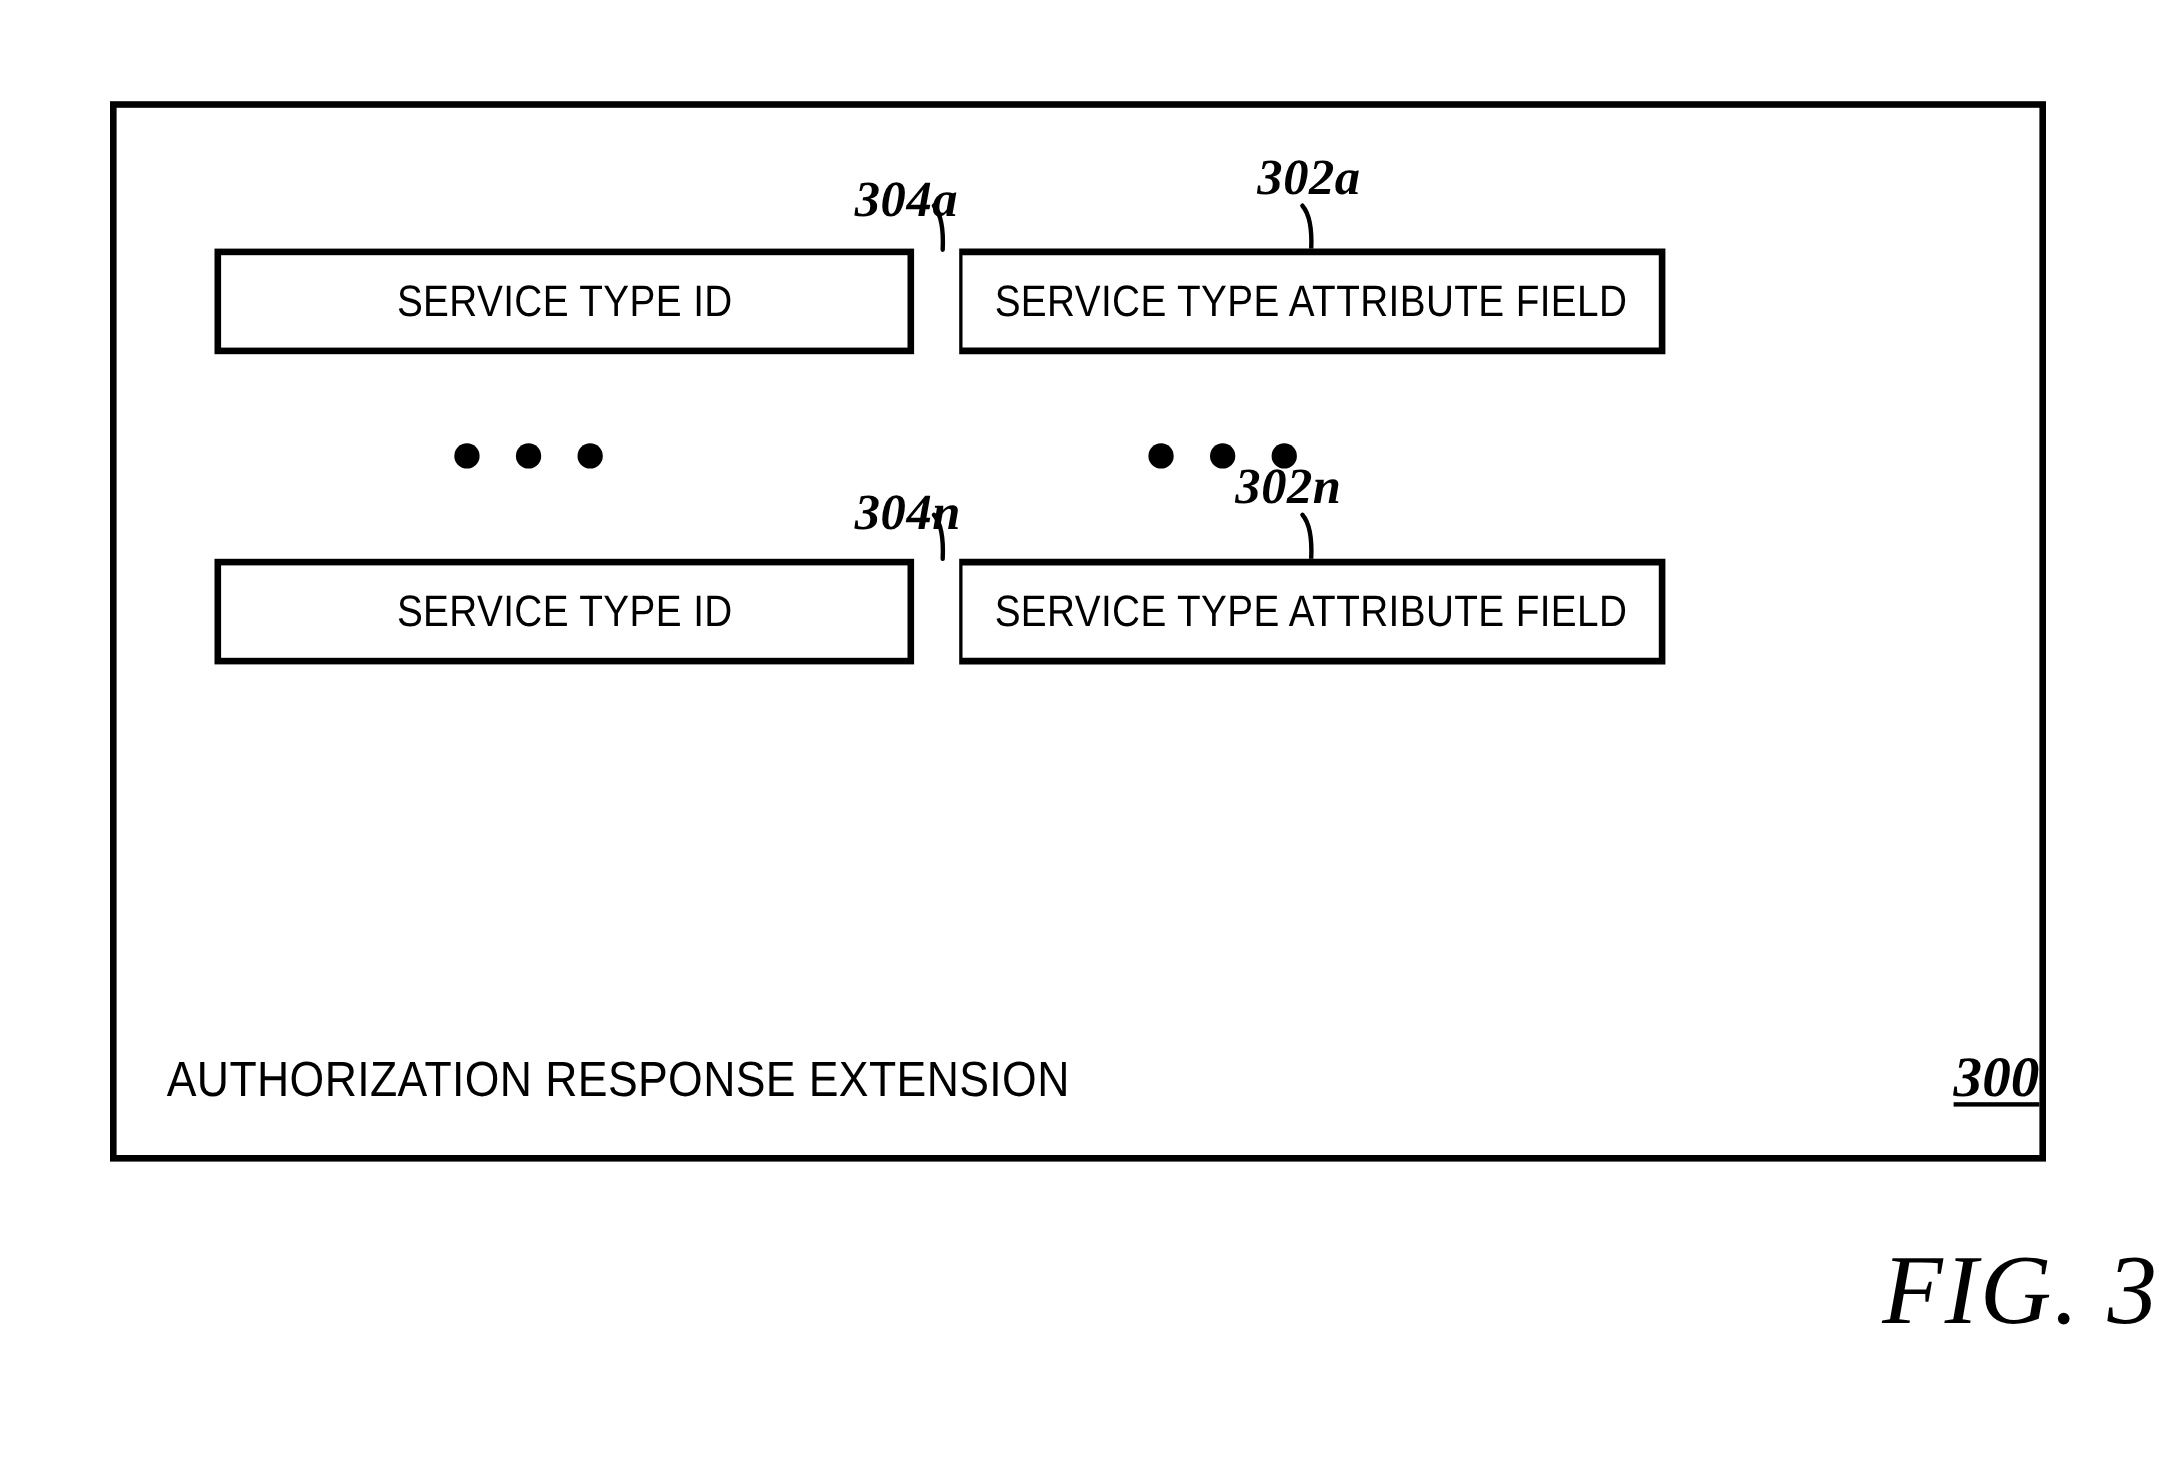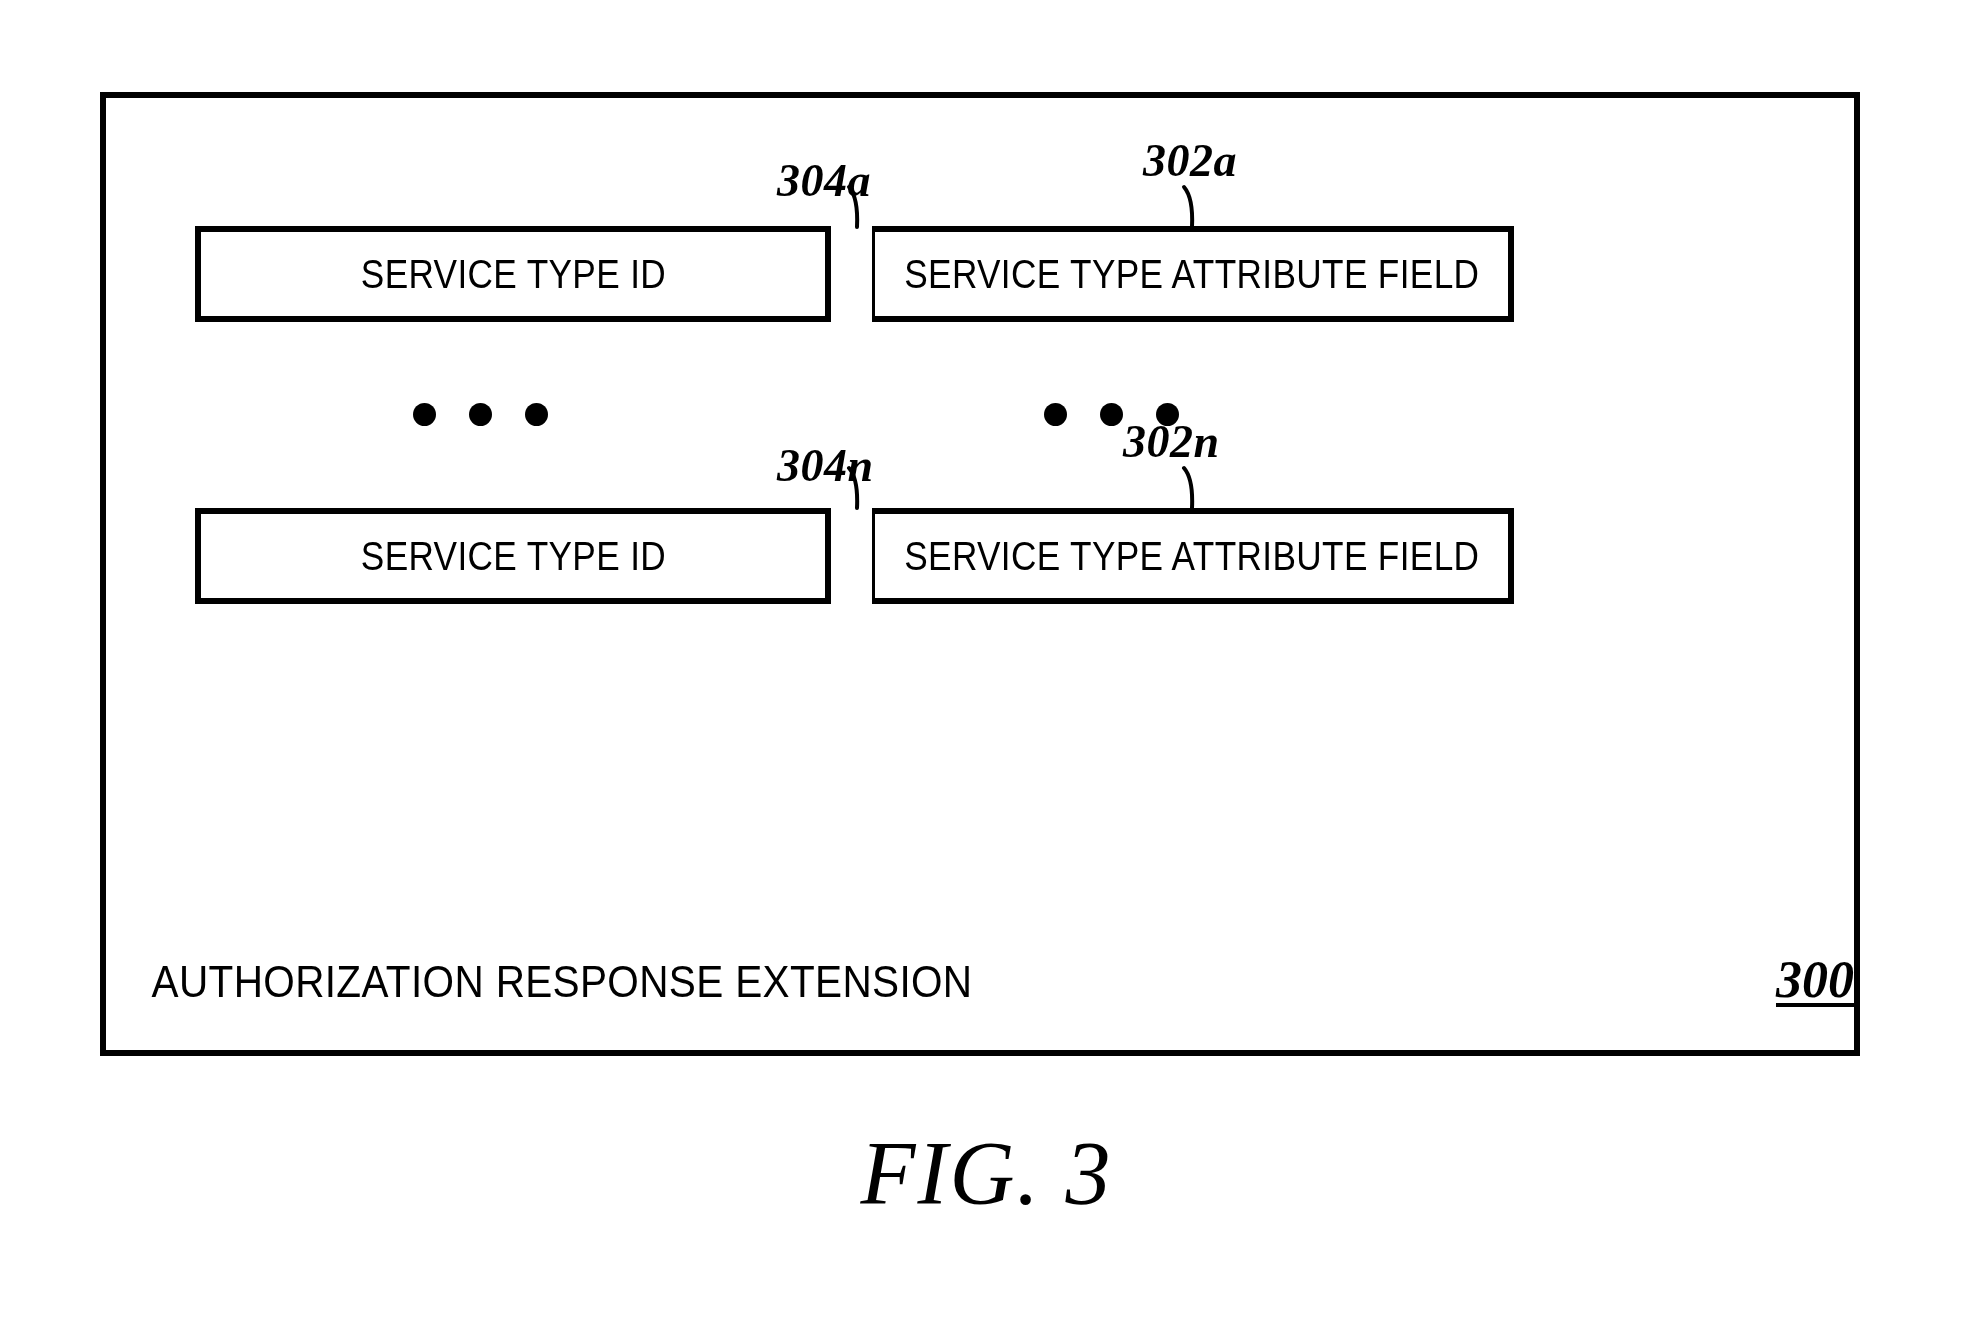--- a/index.html
+++ b/index.html
@@ -127,21 +127,21 @@
     text-underline-offset: 6px;
     text-decoration-thickness: 4px;
   }
 
   
   #figure-number {
     position: absolute;
     left: 0;
     right: 0;
     top: 1122px;
-    text-align: center;
+    text-align: right;
     font-family: "Liberation Serif", serif;
     font-style: italic;
     font-weight: 400;
     font-size: 90px;
     letter-spacing: 2px;
     padding-left: 10px;
   }
 </style>
 </head>
 <body>

